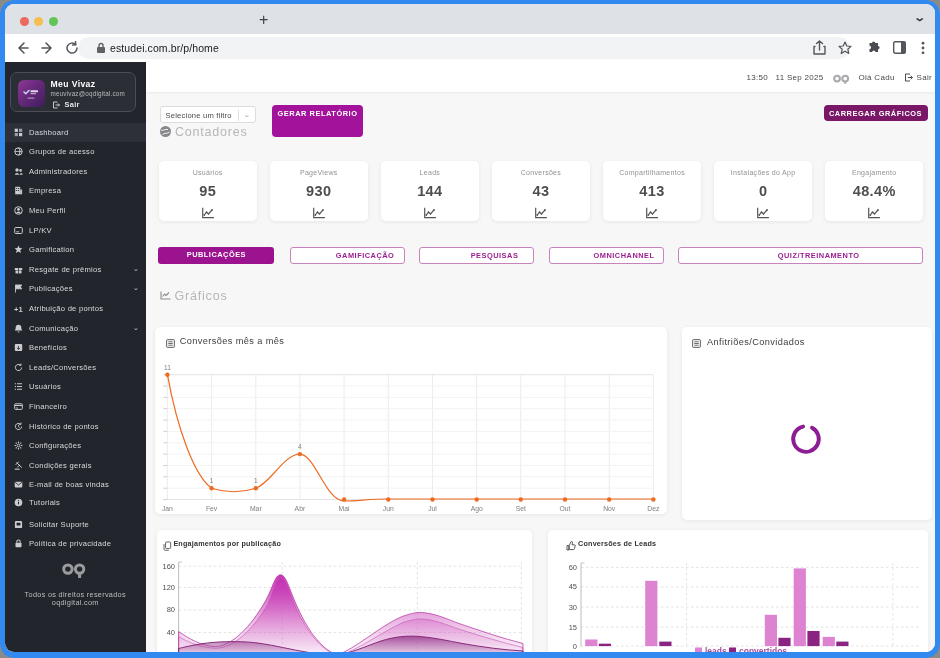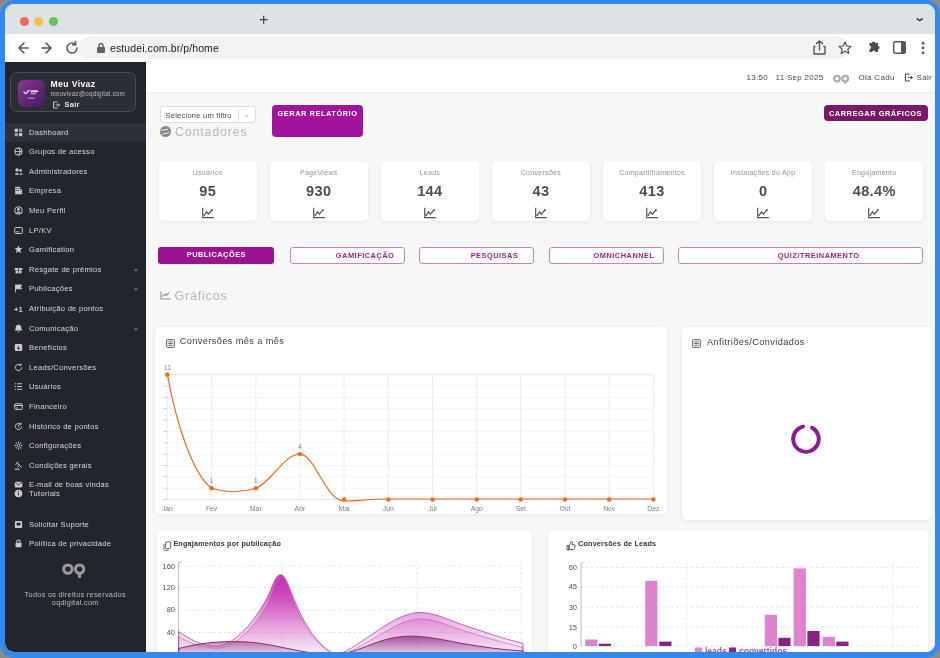--- a/index.html
+++ b/index.html
@@ -271,21 +271,21 @@
             </svg>
             <span class="mtxt">Condições gerais</span>
           </div>
       <div class="menurow" style="top:413.3px;">
             <svg class="mico" viewBox="0 0 9 9">
               <rect x="0.7" y="1.8" width="7.6" height="5.6" rx="0.8" fill="#c9cbce"></rect>
               <path d="M1 2.2 L4.5 5 L8 2.2" stroke="#22252b" stroke-width="0.8" fill="none"></path>
             </svg>
             <span class="mtxt">E-mail de boas vindas</span>
           </div>
-      <div class="menurow" style="top:422px;text-align:center;">
+      <div class="menurow" style="top:431px;text-align:center;">
             <svg class="mico" viewBox="0 0 9 9">
               <circle cx="4.5" cy="4.5" r="3.8" fill="#c9cbce"></circle>
               <path d="M4.5 3.8 v2.5" stroke="#22252b" stroke-width="1"></path>
               <circle cx="4.5" cy="2.6" r="0.6" fill="#22252b"></circle>
             </svg>
             <span class="mtxt">Tutoriais</span>
           </div>
       <div class="menurow" style="top:452.5px;">
             <svg class="mico" viewBox="0 0 9 9">
               <rect x="0.9" y="0.9" width="7.2" height="7.2" rx="1.2" fill="#c9cbce"></rect>

